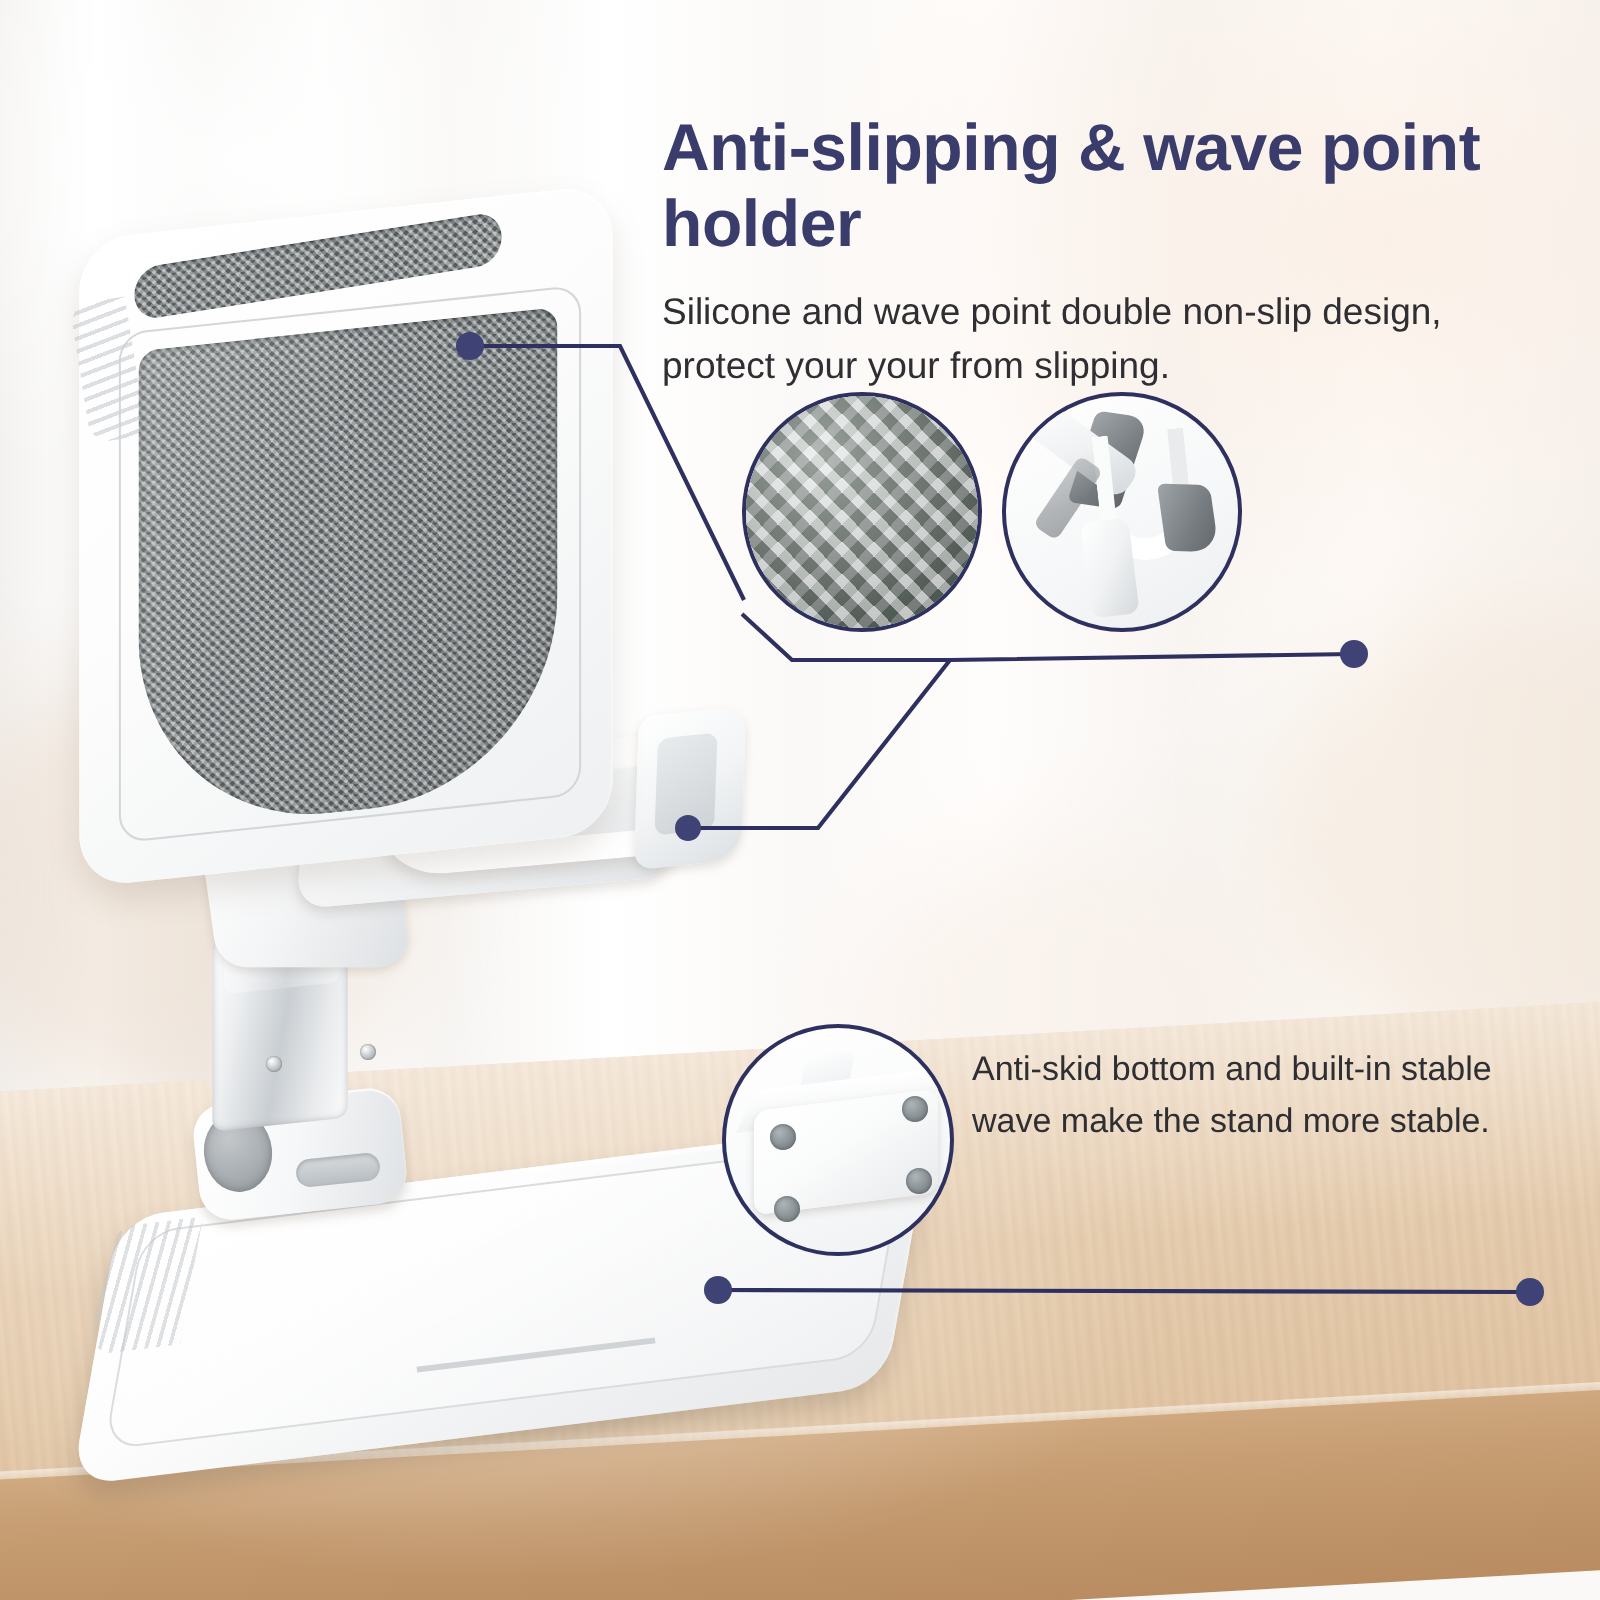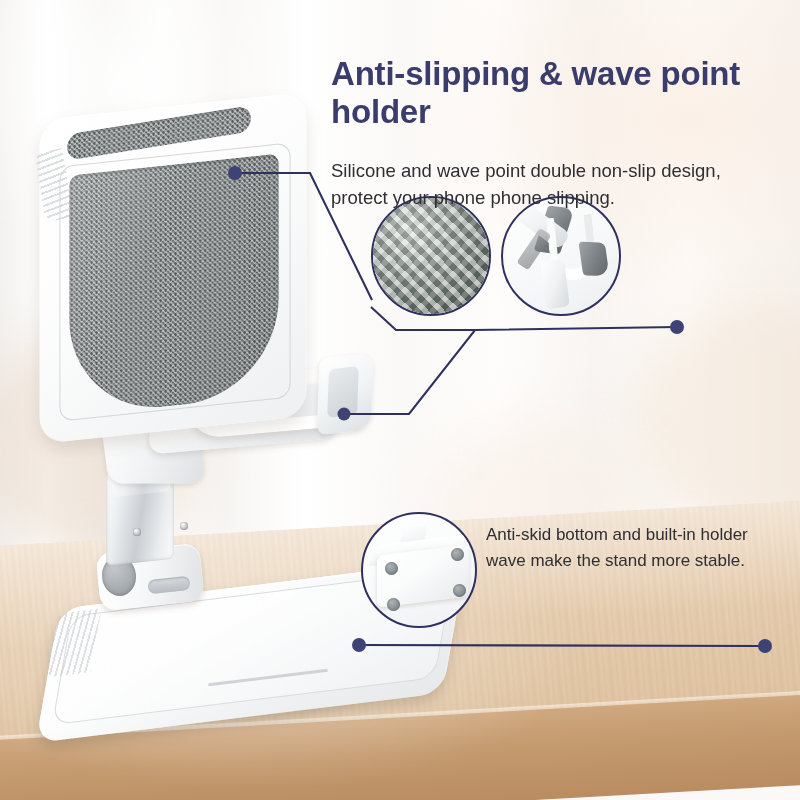--- a/index.html
+++ b/index.html
@@ -477,22 +477,22 @@
     <div class="under-base-top"></div>
     <div class="under-base"></div>
     <div class="under-pad" style="left:22px; top:48px;"></div>
     <div class="under-pad" style="left:88px; top:34px;"></div>
     <div class="under-pad" style="left:24px; top:84px;"></div>
     <div class="under-pad" style="left:90px; top:70px;"></div>
   </div>
 
   <div class="txt-block" style="left:331px; top:55px;">
     <div class="heading h1">Anti-slipping &amp; wave point holder</div>
-    <div class="body-line b1" style="margin-top:26px;">Silicone and wave point double non-slip design,</div>
-    <div class="body-line b1">protect your phone phone slipping.</div>
+    <div class="body-line b1" style="margin-top:11px;">Silicone and wave point double non-slip design,</div>
+    <div class="body-line b1">protect your your from slipping.</div>
   </div>
 
   <div class="txt-block" style="left:486px; top:513px;">
-    <div class="body-line b2" style="margin-top:9px;">Anti-skid bottom and built-in holder</div>
+    <div class="body-line b2" style="margin-top:9px;">Anti-skid bottom and built-in stable</div>
     <div class="body-line b2">wave make the stand more stable.</div>
   </div>
 
 </div>
 
 </body></html>

